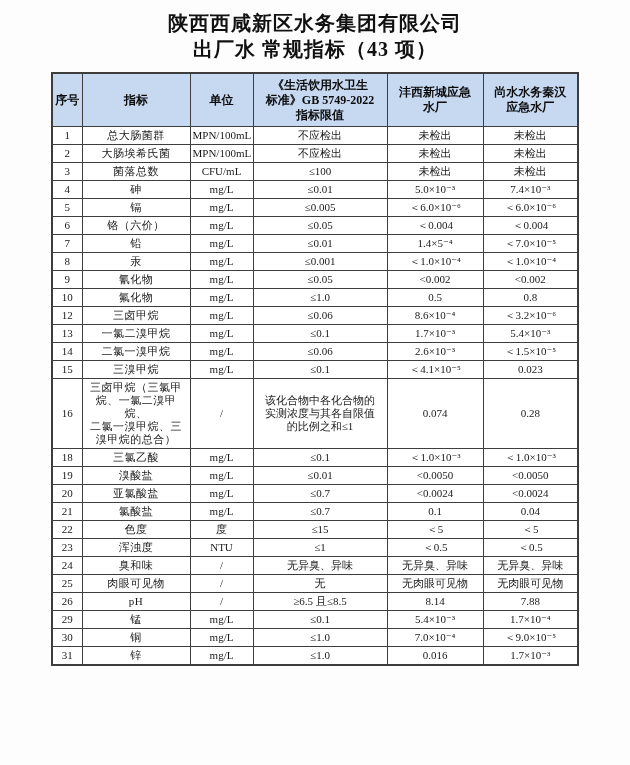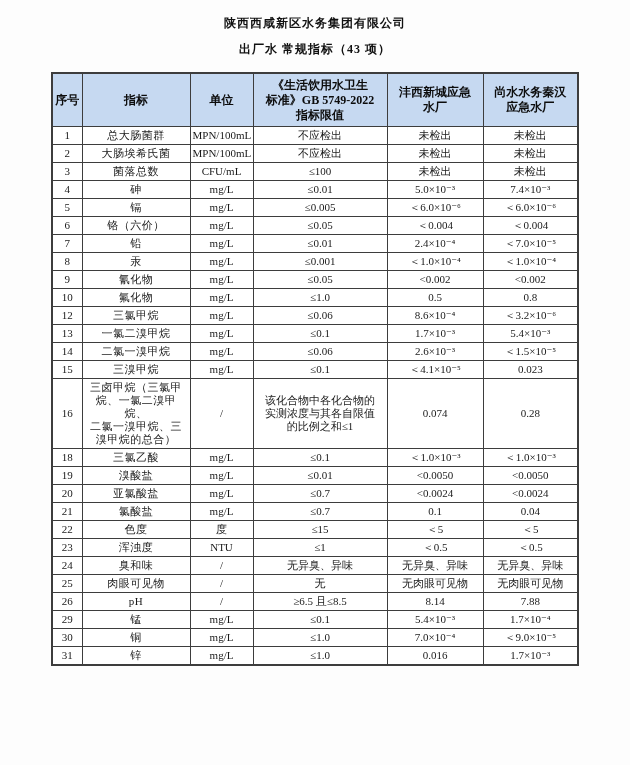--- a/index.html
+++ b/index.html
@@ -7,21 +7,21 @@
     width:630px;height:765px;
     background:#fdfdfd;
     font-family:"Liberation Serif","DejaVu Serif",serif;
     color:#1c1c1c;
     overflow:hidden;
   }
   .page{width:630px;box-sizing:border-box;padding-top:10px;}
   .titles{text-align:center;margin-bottom:10px;}
   .title-line{
     font-weight:bold;
-    font-size:12px;
+    font-size:20px;
     line-height:26px;
     letter-spacing:1px;
     color:#111;
   }
   table.report{
     border-collapse:collapse;
     margin:0 auto;
     width:526px;
     table-layout:fixed;
     border:2px solid #3d3d3d;
@@ -138,21 +138,21 @@
           <td class="cell-unit">mg/L</td>
           <td class="cell-limit">≤0.05</td>
           <td class="cell-fengxi-value">＜0.004</td>
           <td class="cell-qinhan-value">＜0.004</td>
         </tr>
         <tr>
           <td class="cell-serial">7</td>
           <td class="cell-indicator">铅</td>
           <td class="cell-unit">mg/L</td>
           <td class="cell-limit">≤0.01</td>
-          <td class="cell-fengxi-value">2.4×10⁻⁴</td>
+          <td class="cell-fengxi-value">1.4×5⁻⁴</td>
           <td class="cell-qinhan-value">＜7.0×10⁻⁵</td>
         </tr>
         <tr>
           <td class="cell-serial">8</td>
           <td class="cell-indicator">汞</td>
           <td class="cell-unit">mg/L</td>
           <td class="cell-limit">≤0.001</td>
           <td class="cell-fengxi-value">＜1.0×10⁻⁴</td>
           <td class="cell-qinhan-value">＜1.0×10⁻⁴</td>
         </tr>
@@ -167,21 +167,21 @@
         <tr>
           <td class="cell-serial">10</td>
           <td class="cell-indicator">氟化物</td>
           <td class="cell-unit">mg/L</td>
           <td class="cell-limit">≤1.0</td>
           <td class="cell-fengxi-value">0.5</td>
           <td class="cell-qinhan-value">0.8</td>
         </tr>
         <tr>
           <td class="cell-serial">12</td>
-          <td class="cell-indicator">三氯甲烷</td>
+          <td class="cell-indicator">三卤甲烷</td>
           <td class="cell-unit">mg/L</td>
           <td class="cell-limit">≤0.06</td>
           <td class="cell-fengxi-value">8.6×10⁻⁴</td>
           <td class="cell-qinhan-value">＜3.2×10⁻⁶</td>
         </tr>
         <tr>
           <td class="cell-serial">13</td>
           <td class="cell-indicator">一氯二溴甲烷</td>
           <td class="cell-unit">mg/L</td>
           <td class="cell-limit">≤0.1</td>

